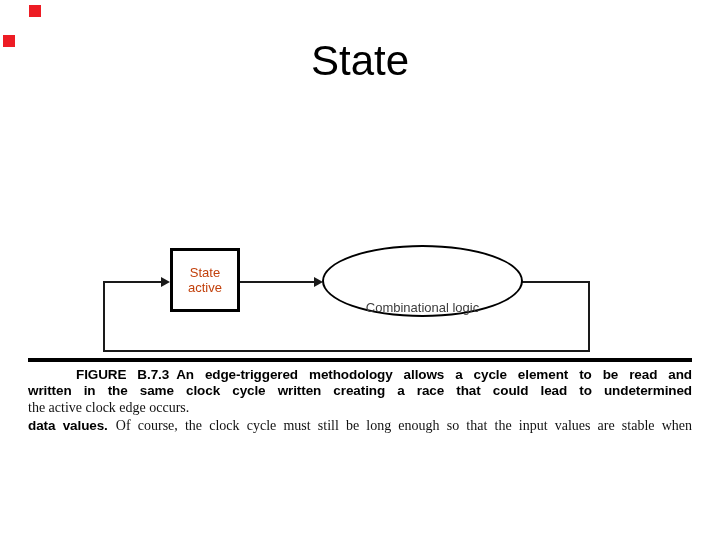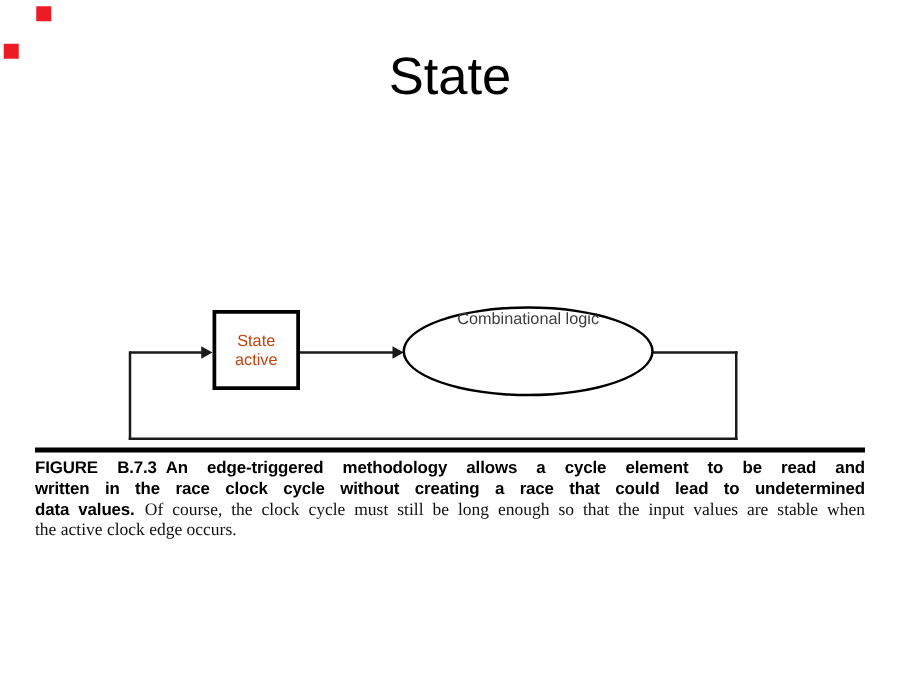--- a/index.html
+++ b/index.html
@@ -83,21 +83,21 @@
 
   .logic-ellipse {
     position: absolute;
     left: 322px; top: 245px;
     width: 201px; height: 72px;
     box-sizing: border-box;
     border: 2px solid #000000;
     border-radius: 50%;
     background: #ffffff;
     display: flex;
-    align-items: flex-start;
+    align-items: flex-end;
     justify-content: center;
     z-index: 2;
   }
   .logic-ellipse span {
     font-size: 13px;
     color: #3d3d3d;
   }
 
   
   .rule {
@@ -127,21 +127,21 @@
     font-size: 13.5px;
     letter-spacing: -0.1px;
     color: #000000;
   }
   .cap-serif {
     font-family: "Liberation Serif", serif;
     font-weight: 400;
     font-size: 14px;
     color: #111111;
   }
-  .fig-label { margin-right: 7px; }
+  .fig-label { margin-right: 7px; margin-left: 48px; }
 </style>
 </head>
 <body>
 
 <div class="slide">
 
   <div class="red-sq sq-a"></div>
   <div class="red-sq sq-b"></div>
 
   <h1 class="title">State</h1>
@@ -168,21 +168,21 @@
     </div>
 
   </div>
 
   <div class="rule"></div>
 
   <div class="caption">
     <div class="cap-line cap-just">
       <span class="cap-bold fig-label">FIGURE B.7.3</span><span class="cap-bold">An edge-triggered methodology allows a cycle element to be read and</span>
     </div>
-    <div class="cap-line cap-just cap-bold">written in the race clock cycle without creating a race that could lead to undetermined</div>
+    <div class="cap-line cap-just cap-bold">written in the same clock cycle written creating a race that could lead to undetermined</div>
+    <div class="cap-line cap-serif">the active clock edge occurs.</div>
     <div class="cap-line cap-just">
       <span class="cap-bold">data values.</span>
       <span class="cap-serif">Of course, the clock cycle must still be long enough so that the input values are stable when</span>
     </div>
-    <div class="cap-line cap-serif">the active clock edge occurs.</div>
   </div>
 
 </div>
 
 </body></html>

